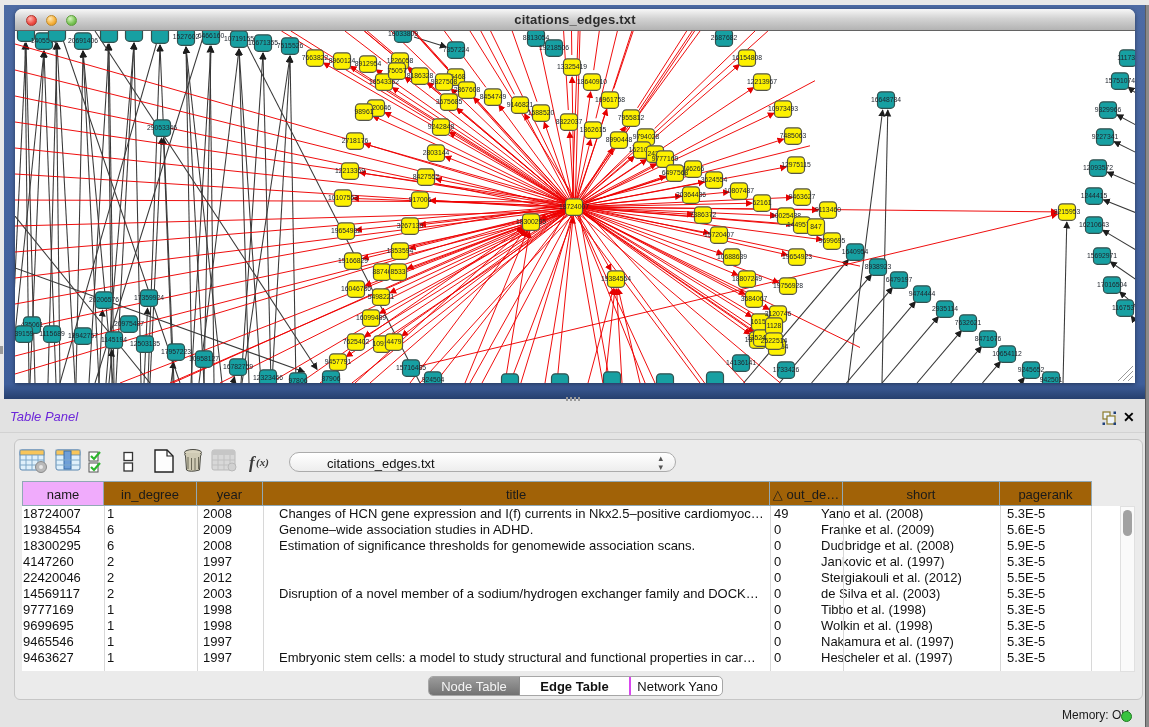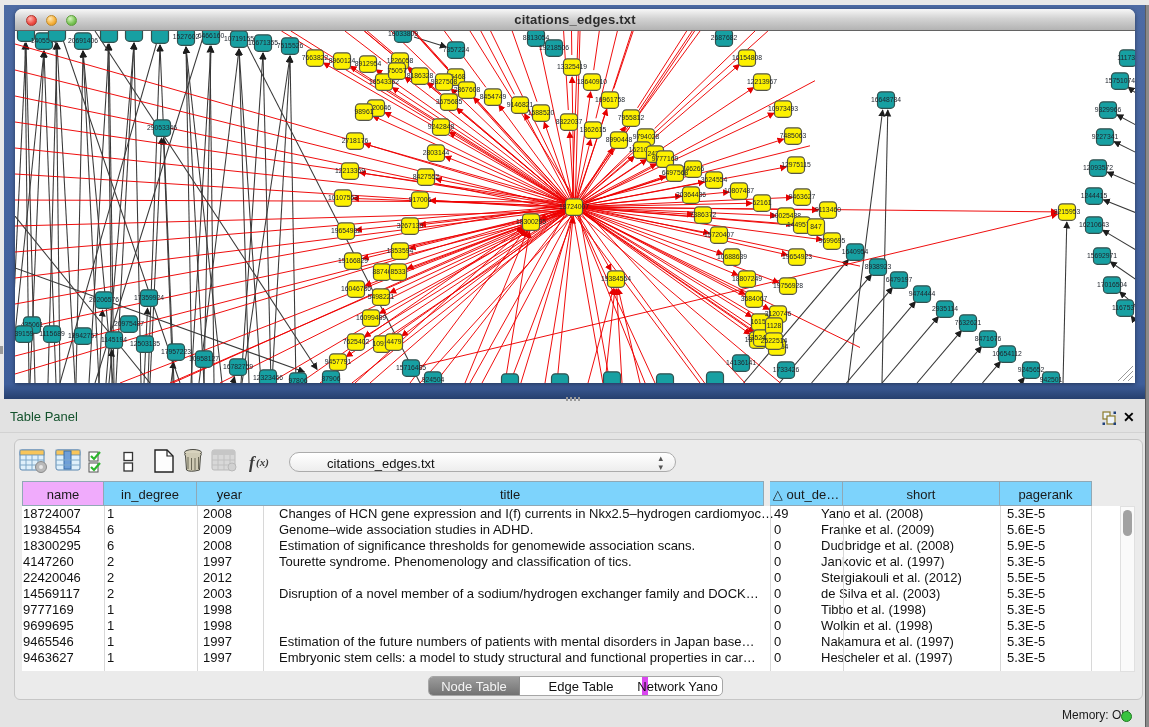--- a/index.html
+++ b/index.html
@@ -11,48 +11,48 @@
   background:linear-gradient(#f7f7f7,#d3d3d3 45%,#b3b3b3);
   border-bottom:1px solid #636363; }
 #titlebar .title { position:absolute; left:0; right:0; top:3px; text-align:center;
   font-size:13px; font-weight:600; color:#2c2c2c; letter-spacing:0.2px; }
 .tl { position:absolute; top:5.5px; width:11px; height:11px; border-radius:50%; }
 #tl-r { left:11px; background:radial-gradient(circle at 35% 30%, #ffb9b2, #ee4b42 60%, #c33a33); border:0.5px solid #b4342c; }
 #tl-y { left:31px; background:radial-gradient(circle at 35% 30%, #ffe9b5, #f5af38 60%, #d08f26); border:0.5px solid #c18a28; }
 #tl-g { left:51px; background:radial-gradient(circle at 35% 30%, #d7f5c0, #78c353 60%, #5aa13a); border:0.5px solid #5d9e3c; }
 #graph { position:absolute; left:0; top:22px; }
 #tablepanel { position:absolute; left:0; top:399px; width:1149px; height:328px; background:#e4e4e4; }
-#tp-title { position:absolute; left:10px; top:409px; font-size:13px; color:#14532d; }
+#tp-title { position:absolute; left:10px; top:409px; font-size:13px; color:#6d28d9;font-style:italic; }
 #tp-head { position:absolute; left:0; top:399px; width:1149px; height:34px; background:#e2e2e2; border-bottom:1px solid #d2d2d2;}
 #floaticon { position:absolute; left:1102px; top:411px; width:14px; height:14px; }
 #closex { position:absolute; left:1123px; top:409px; font-size:14px; font-weight:700; color:#000; }
 #innerpanel { position:absolute; left:14px; top:439px; width:1129px; height:261px;
   background:#ebebeb; border:1px solid #c6c6c6; border-radius:6px; }
 #toolbar { position:absolute; left:15px; top:440px; width:1127px; height:41px; }
 #combo { position:absolute; left:289px; top:452px; width:387px; height:20px; border:1px solid #ababab;
   border-radius:10px; background:linear-gradient(#ffffff,#ededed); font-size:13px; color:#111; }
 #combo span.txt { position:absolute; left:37px; top:2.5px; }
 #combo .arr { position:absolute; right:12px; top:1px; font-size:9px; color:#555; line-height:9px; }
 #thead { position:absolute; left:22px; top:481px; height:25px; font-size:13px; color:#1a1a1a; }
-.hc { position:absolute; top:0; height:25px; background:#7dd3fc; border-right:1px solid #90a8b5; border-top:1px solid #90a8b5; border-bottom:1px solid #90a8b5; text-align:center; line-height:25px; }
+.hc { position:absolute; top:0; height:25px; background:#a16207; border-right:1px solid #90a8b5; border-top:1px solid #90a8b5; border-bottom:1px solid #90a8b5; text-align:center; line-height:25px; }
 #tbody { position:absolute; left:22px; top:506px; width:1098px; height:165px; background:#fff; overflow:hidden;
   font-size:13px; color:#111; }
 .tr { position:relative; height:16px; line-height:16px; white-space:nowrap; }
 .tr div { position:absolute; top:0; height:16px; overflow:hidden; }
 .c0 { left:1px; width:81px; } .c1 { left:85px; width:91px; } .c2 { left:181px; width:65px; }
 .c3 { left:257px; width:505px; } .c4 { left:752px; width:72px; } .c5 { left:799px; width:149px; }
 .c6 { left:985px; width:92px; }
 #vlines { position:absolute; left:22px; top:506px; width:1070px; height:165px; pointer-events:none; }
 #scrollbar { position:absolute; left:1120px; top:506px; width:15px; height:166px; background:#fafafa; border:1px solid #e0e0e0;}
 #thumb { position:absolute; left:2px; top:3px; width:9px; height:26px; background:#a2a2a2; border-radius:5px; }
 #tabs { position:absolute; left:428px; top:676px; width:295px; height:20px; border:1px solid #a6a6a6;
   border-radius:5px; background:#fff; font-size:13px; overflow:hidden; }
 .seg { position:absolute; top:0; height:20px; line-height:19px; text-align:center; color:#111; }
 #seg1 { left:0; width:91px; background:linear-gradient(#9c9c9c,#6e6e6e); color:#f4f4f4; border-right:1px solid #8a8a8a; }
-#seg2 { left:91px; width:128px; border-right:6px solid #d946ef; }
+#seg2 { left:91px; width:111px; border-right:2px solid #d946ef;font-weight:bold; }
 #seg3 { left:202px; width:93px; }
 #memory { position:absolute; left:1062px; top:708px; font-size:12px; color:#1a1a1a; }
 #memdot { position:absolute; left:1121px; top:711px; width:11px; height:11px; border-radius:50%;
   background:#39c33f; border:1px solid #1e7a20; }
 #rightstrip { position:absolute; left:1145px; top:5px; width:4px; height:722px; background:#8a8a8a; border-left:1px solid #5c5c5c; }
 </style></head><body>
 <div id="stage">
   <div id="frame">
     <div id="win">
       <div id="titlebar">
@@ -654,31 +654,31 @@
     </svg>
   </div>
   <div id="combo">
       <span class="txt">citations_edges.txt</span>
       <span class="arr">▴<br>▾</span>
     </div>
   <div id="thead">
     <div class="hc" style="left:0;width:82px;background:#f0abfc;border-left:1px solid #90a8b5;">name</div>
     <div class="hc" style="left:82px;width:93px;">in_degree</div>
     <div class="hc" style="left:175px;width:66px;">year</div>
-    <div class="hc" style="left:235px;width:507px;">title</div>
+    <div class="hc" style="left:241px;width:507px;">title</div>
     <div class="hc" style="left:748px;width:73px;">△ out_de…</div>
     <div class="hc" style="left:821px;width:157px;">short</div>
     <div class="hc" style="left:978px;width:92px;">pagerank</div>
   </div>
   <div id="tbody">
       <div class="tr">
         <div class="c0">18724007</div>
         <div class="c1">1</div>
         <div class="c2">2008</div>
-        <div class="c3">Changes of HCN gene expression and I(f) currents in Nkx2.5–hydrogen cardiomyoc…</div>
+        <div class="c3">Changes of HCN gene expression and I(f) currents in Nkx2.5–positive cardiomyoc…</div>
         <div class="c4">49</div>
         <div class="c5">Yano et al. (2008)</div>
         <div class="c6">5.3E-5</div>
       </div>
       <div class="tr">
         <div class="c0">19384554</div>
         <div class="c1">6</div>
         <div class="c2">2009</div>
         <div class="c3">Genome–wide association studies in ADHD.</div>
         <div class="c4">0</div>
@@ -691,21 +691,20 @@
         <div class="c2">2008</div>
         <div class="c3">Estimation of significance thresholds for genomewide association scans.</div>
         <div class="c4">0</div>
         <div class="c5">Dudbridge et al. (2008)</div>
         <div class="c6">5.9E-5</div>
       </div>
       <div class="tr">
         <div class="c0">4147260</div>
         <div class="c1">2</div>
         <div class="c2">1997</div>
-        <div class="c3">Tourette syndrome. Phenomenology and classification of tics.</div>
         <div class="c4">0</div>
         <div class="c5">Jankovic et al. (1997)</div>
         <div class="c6">5.3E-5</div>
       </div>
       <div class="tr">
         <div class="c0">22420046</div>
         <div class="c1">2</div>
         <div class="c2">2012</div>
         <div class="c4">0</div>
         <div class="c5">Stergiakouli et al. (2012)</div>
@@ -733,21 +732,20 @@
         <div class="c1">1</div>
         <div class="c2">1998</div>
         <div class="c4">0</div>
         <div class="c5">Wolkin et al. (1998)</div>
         <div class="c6">5.3E-5</div>
       </div>
       <div class="tr">
         <div class="c0">9465546</div>
         <div class="c1">1</div>
         <div class="c2">1997</div>
-        <div class="c3">Estimation of the future numbers of patients with mental disorders in Japan base…</div>
         <div class="c4">0</div>
         <div class="c5">Nakamura et al. (1997)</div>
         <div class="c6">5.3E-5</div>
       </div>
       <div class="tr">
         <div class="c0">9463627</div>
         <div class="c1">1</div>
         <div class="c2">1997</div>
         <div class="c3">Embryonic stem cells: a model to study structural and functional properties in car…</div>
         <div class="c4">0</div>

